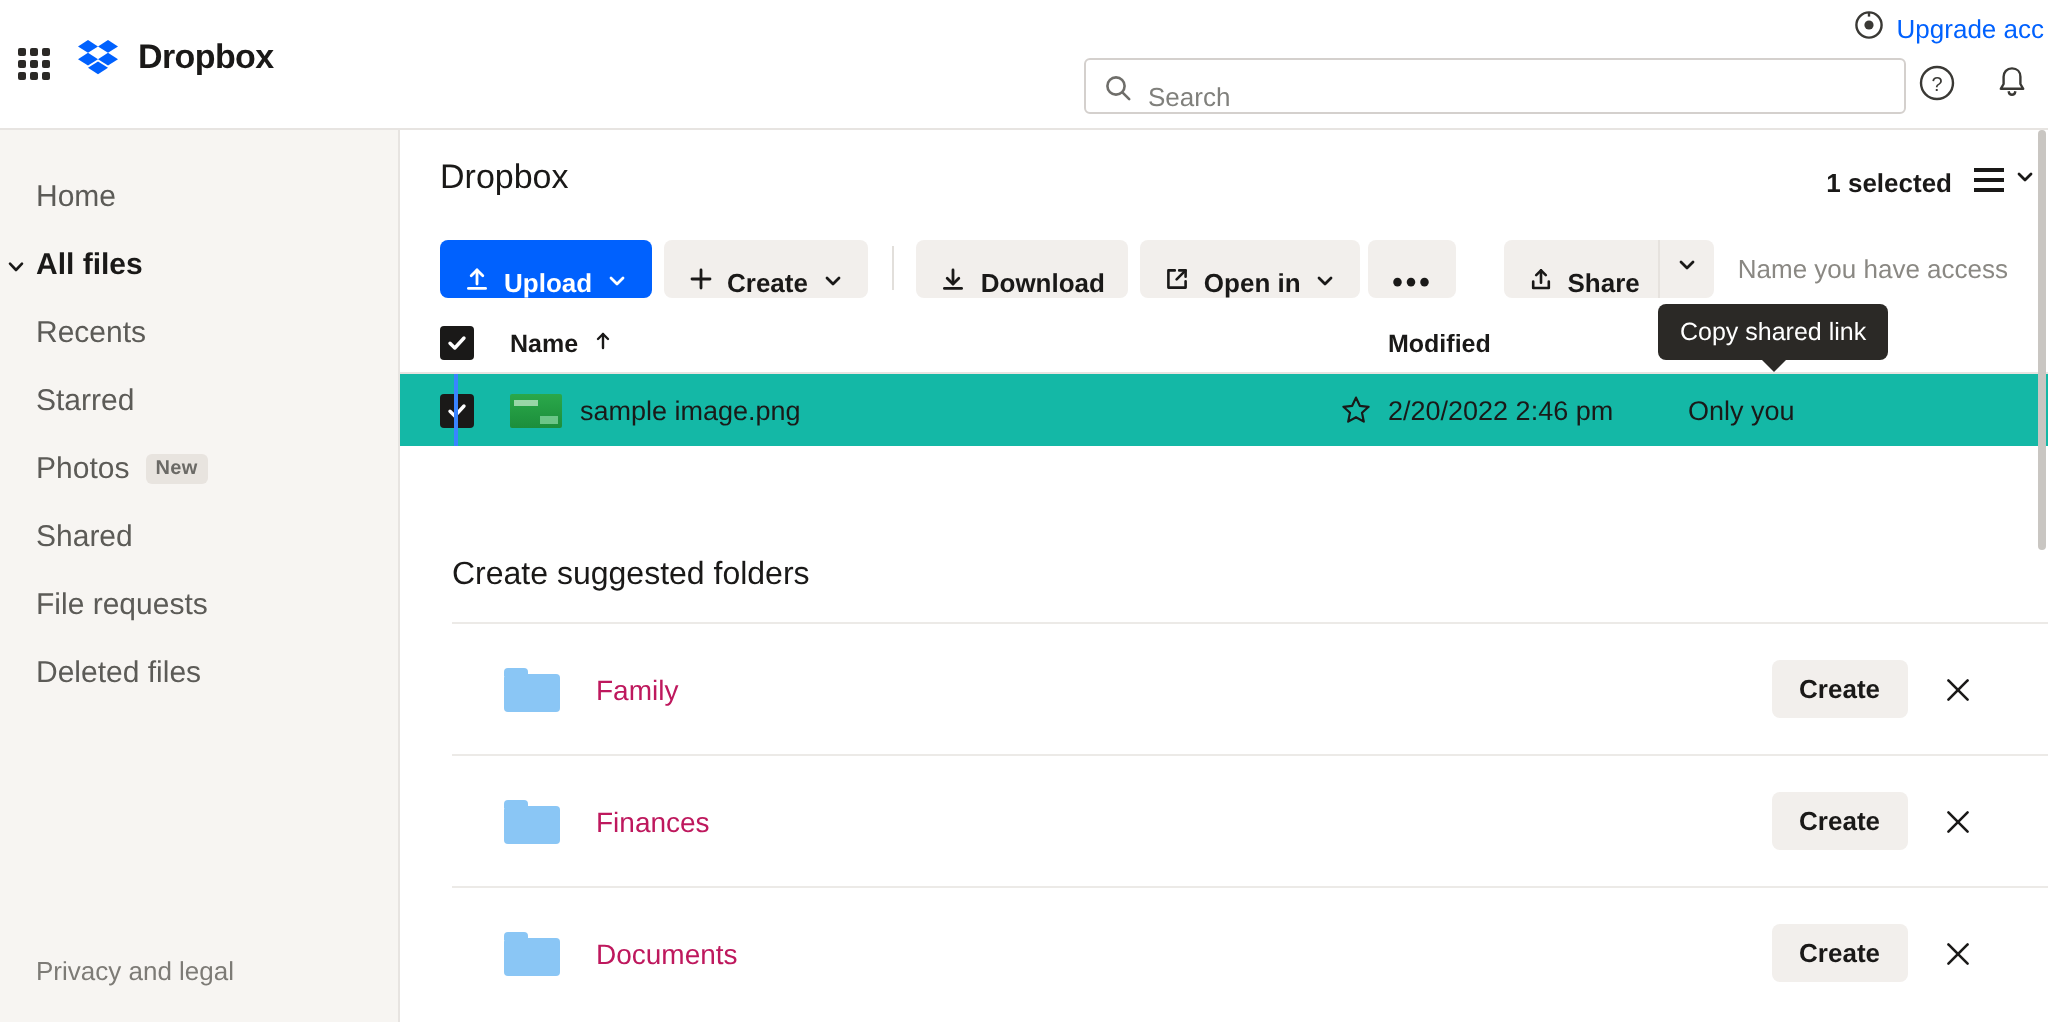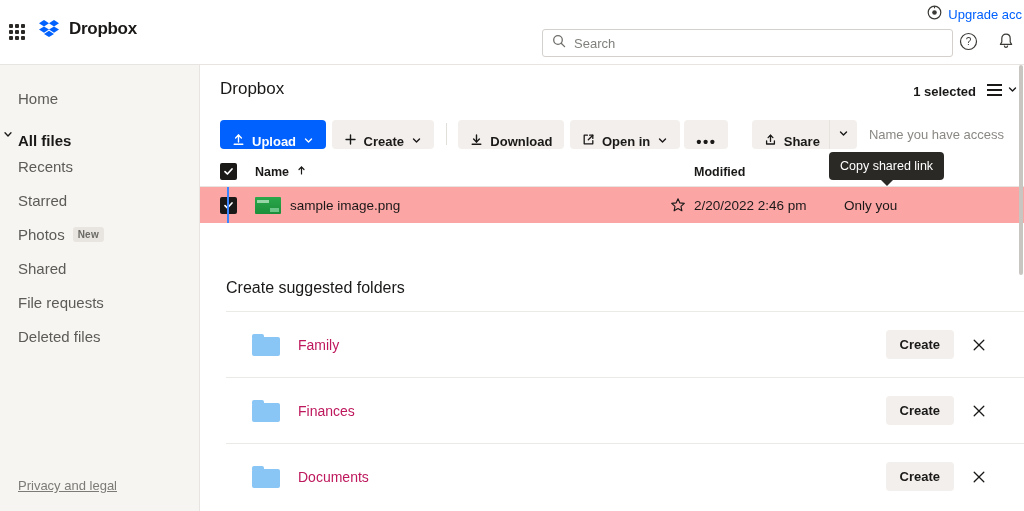--- a/index.html
+++ b/index.html
@@ -33,21 +33,21 @@
     display: flex; align-items: center; gap: 7px; cursor: pointer;
   }
   .brand-mark { width: 24px; height: 24px; position: relative; }
   .brand-name { font-size: 17px; font-weight: bold; letter-spacing: -.3px; color: #1a1918; }
 
   .search-wrap {
     position: absolute; left: 542px; top: 29px;
     width: 411px; height: 28px;
     border: 1px solid #d4d0cd; border-radius: 3px;
     background: #fff;
-    display: flex; align-items: center; padding: 0 9px;
+    display: flex; align-items: flex-end; padding: 0 9px;
   }
   .search-wrap input {
     border: none; outline: none; background: transparent;
     font-family: "Liberation Sans", sans-serif; font-size: 13px;
     color: #1a1918; width: 100%; margin-left: 8px;
   }
   .search-wrap input::placeholder { color: #80807c; }
 
   .upgrade {
     position: absolute; right: 2px; top: 5px;
@@ -63,33 +63,33 @@
     background: #f7f5f2;
     border-right: 1px solid #e7e4e1;
   }
   .nav { padding-top: 16px; }
   .nav-item {
     position: relative;
     height: 34px; display: flex; align-items: center;
     padding-left: 18px; font-size: 15px; color: #5c5b57;
     cursor: pointer;
   }
-  .nav-item.active { color: #1a1918; font-weight: bold; align-items: flex-end; }
+  .nav-item.active { color: #1a1918; font-weight: bold; }
   .nav-item .chev {
     position: absolute; left: 2px; top: 50%; transform: translateY(-50%);
     width: 12px; height: 12px;
   }
   .badge-new {
     margin-left: 8px; font-size: 10px; font-weight: bold;
     background: #e8e4df; color: #6b6a66;
     border-radius: 3px; padding: 2px 5px; letter-spacing: .2px;
   }
   .privacy {
     position: absolute; bottom: 18px; left: 18px;
-    font-size: 13px; color: #7d7b76; cursor: pointer; text-decoration: underline;
+    font-size: 13px; color: #7d7b76; cursor: pointer;
   }
 
   
   .main { position: absolute; top: 65px; left: 200px; width: 824px; height: 446px; background: #fff; overflow: hidden; }
   .crumbrow { position: relative; height: 46px; }
   .crumb { position: absolute; left: 20px; top: 14px; font-size: 17px; color: #1a1918; cursor: pointer; }
   .selinfo { position: absolute; right: 48px; top: 19px; font-size: 13px; font-weight: bold; color: #1a1918; }
   .viewopts { position: absolute; right: 6px; top: 16px; display: flex; align-items: center; gap: 5px; cursor: pointer; }
   .list-lines { width: 15px; height: 12px; display: flex; flex-direction: column; justify-content: space-between; }
   .list-lines i { height: 2px; background: #1a1918; display: block; }
@@ -129,21 +129,21 @@
     cursor: pointer; flex: none;
   }
   .col-name { margin-left: 18px; display: flex; align-items: center; gap: 7px; cursor: pointer; }
   .col-modified { position: absolute; left: 494px; }
   .col-access { position: absolute; left: 644px; }
 
   .row {
     position: relative; height: 36px; display: flex; align-items: center;
     padding: 0 20px; font-size: 13.5px; color: #1a1918;
   }
-  .row.selected { background: #fca5a5; }
+  .row.selected { background: #14b8a6; }
   .row.selected::before {
     content: ""; position: absolute; left: 27px; top: 0; bottom: 0; width: 2px; background: #3984ff;
   }
   .thumb {
     width: 26px; height: 17px; margin-left: 18px; flex: none;
     background: linear-gradient(#2aa84a, #1c8e3b);
     border-radius: 1px; position: relative; overflow: hidden;
   }
   .thumb::before {
     content:""; position:absolute; left:2px; top:3px; width:12px; height:3px;

